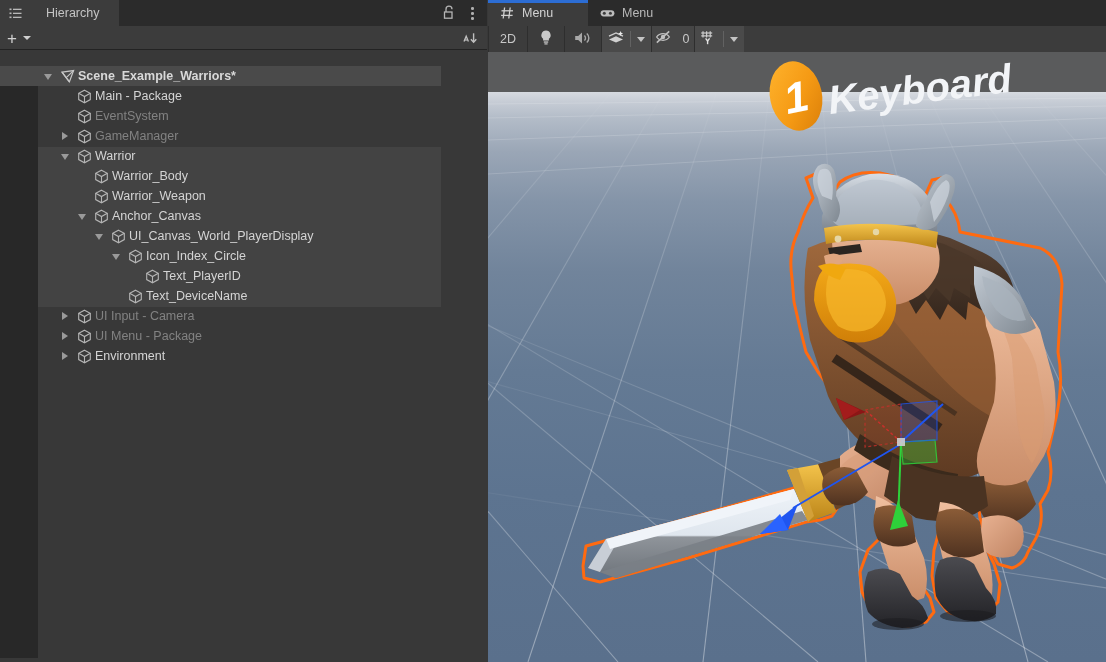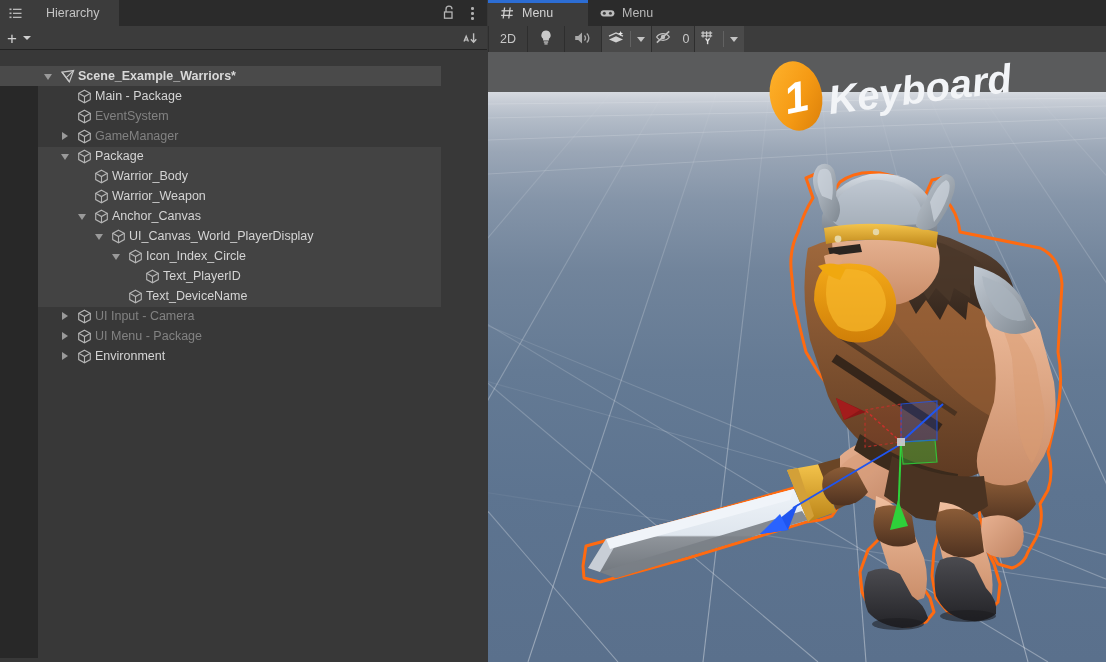--- a/index.html
+++ b/index.html
@@ -294,21 +294,21 @@
               </svg></span>
             <span class="row-label" style="left:95px">GameManager</span>
           </div>
           <div class="row" style="top:80px">
             <span class="tri tri-open" style="left:61px;top:8px"></span>
             <span class="cube" style="left:77px;top:3px"><svg width="15" height="15" viewBox="0 0 15 15">
                 <path d="M7.5 1.2 L13.3 4.3 L13.3 10.6 L7.5 13.8 L1.7 10.6 L1.7 4.3 Z" fill="none" stroke="#b5b5b5" stroke-width="1.1"></path>
                 <path d="M1.7 4.3 L7.5 7.5 L13.3 4.3" fill="none" stroke="#b5b5b5" stroke-width="1.1"></path>
                 <line x1="7.5" y1="7.5" x2="7.5" y2="13.8" stroke="#b5b5b5" stroke-width="1.1"></line>
               </svg></span>
-            <span class="row-label" style="left:95px">Package</span>
+            <span class="row-label" style="left:95px">Warrior</span>
           </div>
           <div class="row" style="top:100px">
             <span class="cube" style="left:94px;top:3px"><svg width="15" height="15" viewBox="0 0 15 15">
                 <path d="M7.5 1.2 L13.3 4.3 L13.3 10.6 L7.5 13.8 L1.7 10.6 L1.7 4.3 Z" fill="none" stroke="#b5b5b5" stroke-width="1.1"></path>
                 <path d="M1.7 4.3 L7.5 7.5 L13.3 4.3" fill="none" stroke="#b5b5b5" stroke-width="1.1"></path>
                 <line x1="7.5" y1="7.5" x2="7.5" y2="13.8" stroke="#b5b5b5" stroke-width="1.1"></line>
               </svg></span>
             <span class="row-label" style="left:112px">Warrior_Body</span>
           </div>
           <div class="row" style="top:120px">

